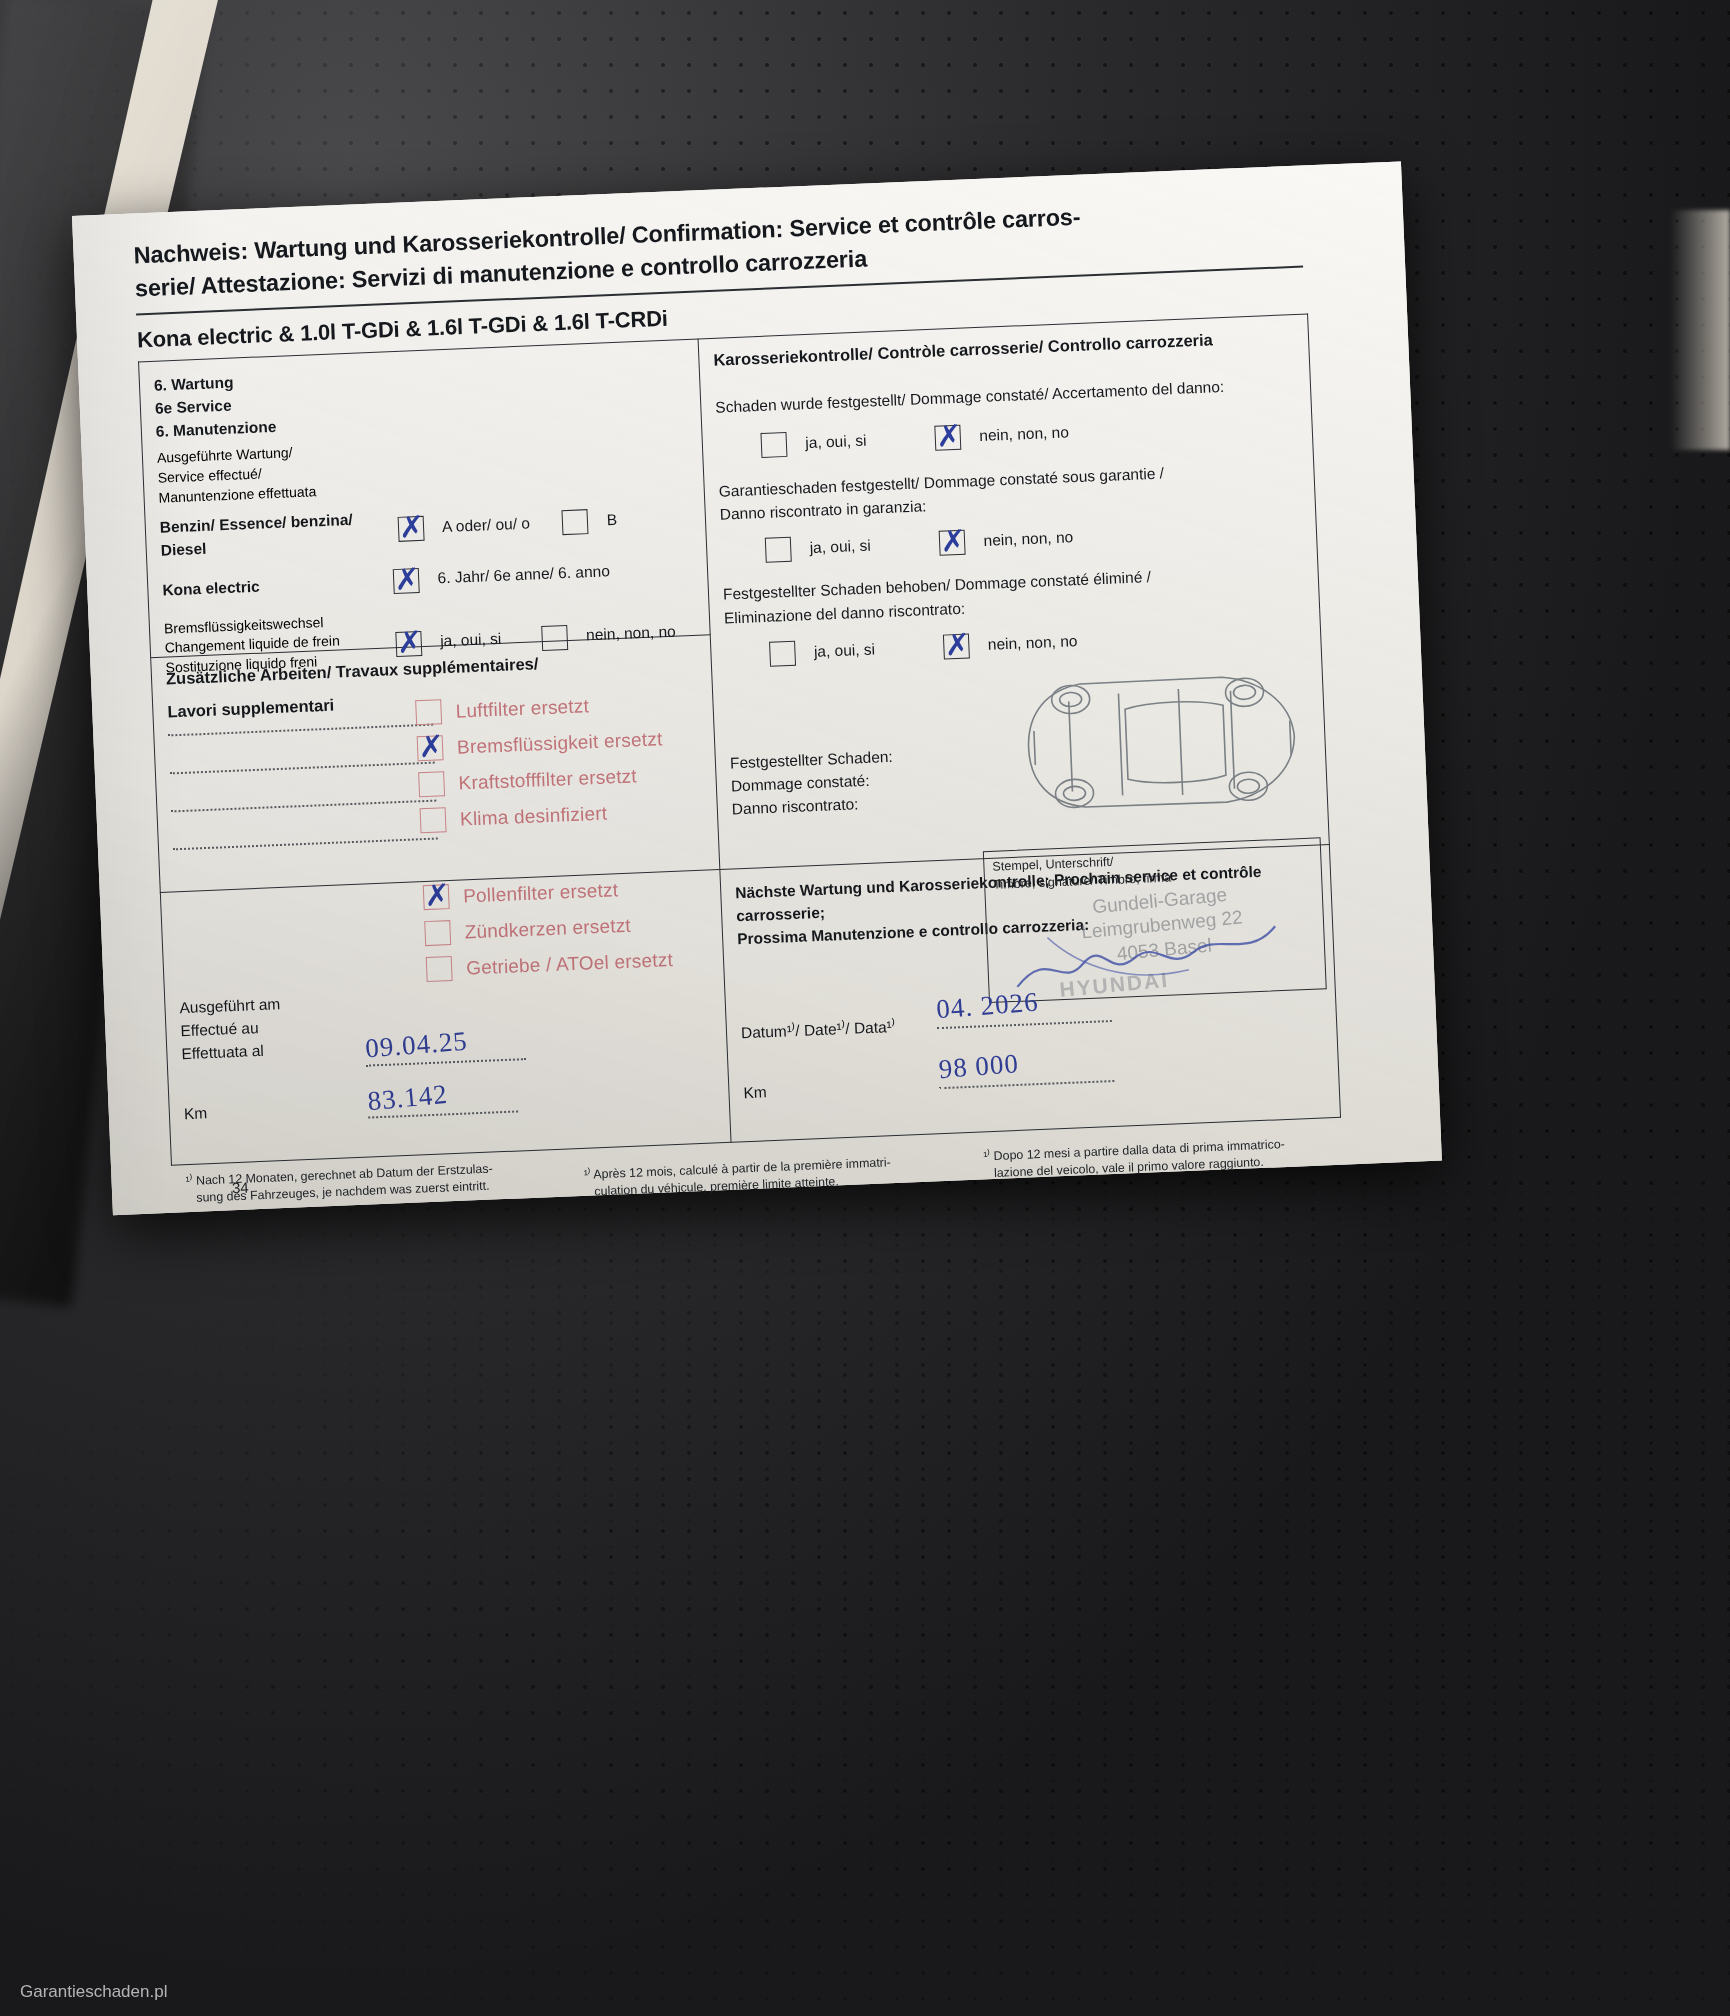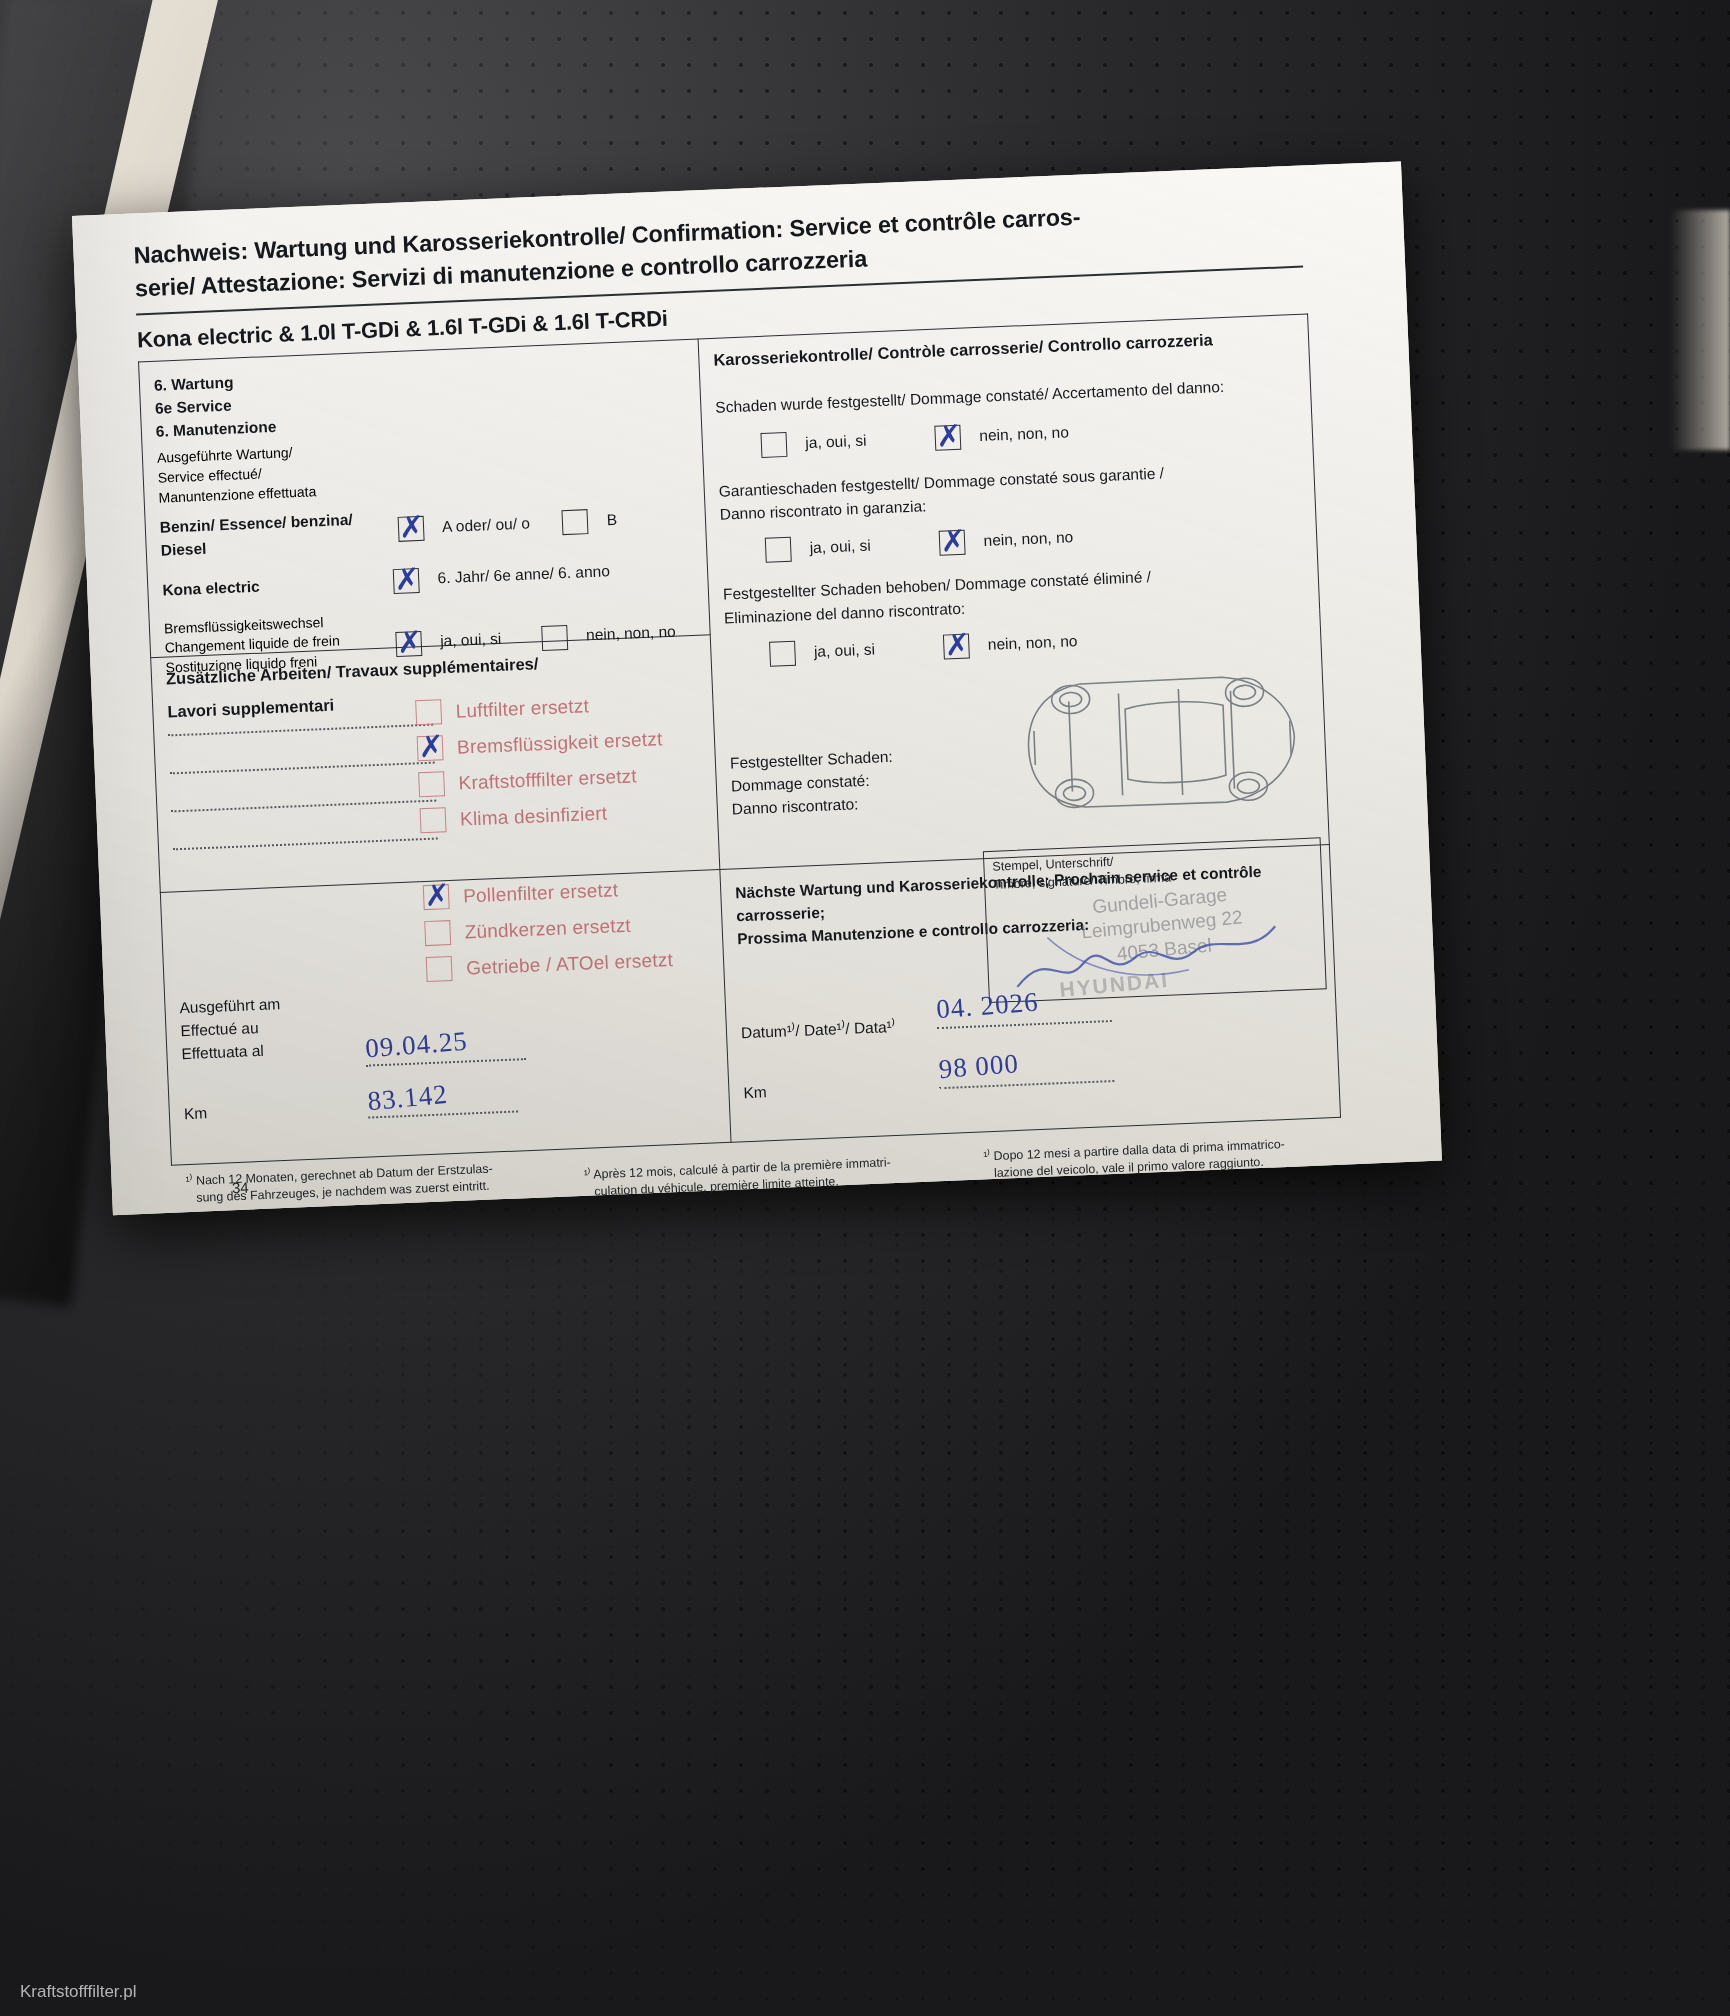--- a/index.html
+++ b/index.html
@@ -434,13 +434,13 @@
         <div>¹⁾ Dopo 12 mesi a partire dalla data di prima immatrico-</div>
         <div style="padding-left:10px;">lazione del veicolo, vale il primo valore raggiunto.</div>
       </div>
     </div>
 
     <div class="pageno">34</div>
   </div>
  </div>
 </div>
 
-<div class="wm">Kraftstofffilter.pl</div>
+<div class="wm">Garantieschaden.pl</div>
 
 </body></html>

